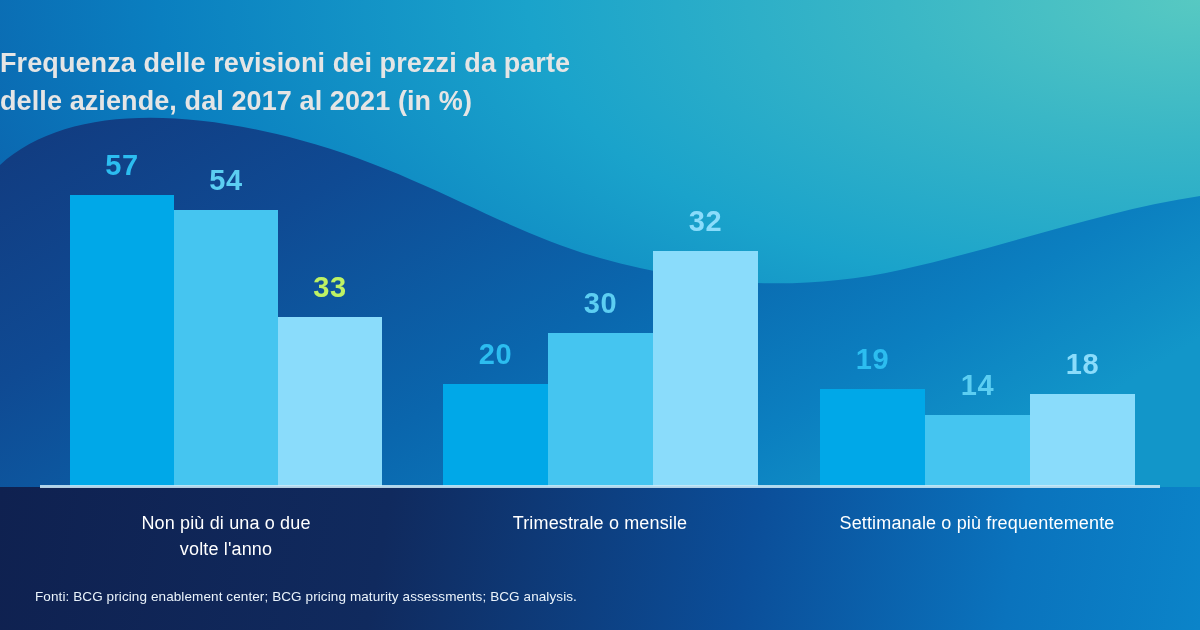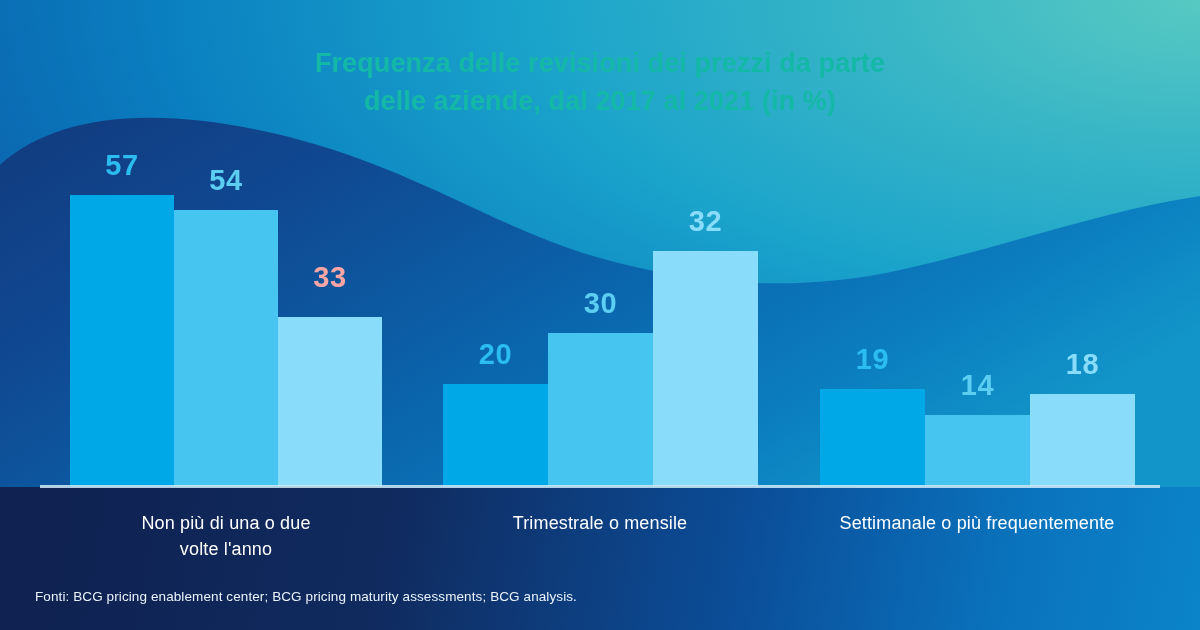--- a/index.html
+++ b/index.html
@@ -18,21 +18,21 @@
   }
   #bg-bottom{
     position:absolute;left:0;right:0;top:487px;bottom:0;
     background:linear-gradient(100deg,#0f2150 0%,#102a5e 32%,#0b4e99 62%,#0a73bd 84%,#0b84c9 100%);
   }
   #bg-wave{position:absolute;left:0;top:0;width:1200px;height:520px;}
 
   
   #title{
     position:absolute;left:0;top:44px;width:1200px;
-    text-align:center;color:#14b8a6;
+    color:#e5e5e5;
     font-size:27px;font-weight:bold;line-height:1.42;
     letter-spacing:.1px;
   }
   #title .line{display:block;}
 
   
   #legend{position:absolute;left:1002px;top:134px;}
   .legend-row{display:flex;align-items:center;height:39px;}
   .legend-swatch{width:26px;height:26px;border-radius:2px;}
   .legend-label{
@@ -92,21 +92,21 @@
 
   <div id="plot">
 
     <div class="bar" style="left:70px;width:104px;height:291px;background:#00a8e8;"></div>
     <div class="bar-value" style="left:70px;width:104px;top:151px;color:#2cbdf0;">57</div>
 
     <div class="bar" style="left:174px;width:104px;height:276px;background:#45c5f0;"></div>
     <div class="bar-value" style="left:174px;width:104px;top:166px;color:#5ccef2;">54</div>
 
     <div class="bar" style="left:278px;width:104px;height:169px;background:#8adcfb;"></div>
-    <div class="bar-value" style="left:278px;width:104px;top:263px;color:#fca5a5;">33</div>
+    <div class="bar-value" style="left:278px;width:104px;top:273px;color:#bef264;">33</div>
 
     <div class="bar" style="left:443px;width:105px;height:102px;background:#00a8e8;"></div>
     <div class="bar-value" style="left:443px;width:105px;top:340px;color:#2cbdf0;">20</div>
 
     <div class="bar" style="left:548px;width:105px;height:153px;background:#45c5f0;"></div>
     <div class="bar-value" style="left:548px;width:105px;top:289px;color:#5ccef2;">30</div>
 
     <div class="bar" style="left:653px;width:105px;height:235px;background:#8adcfb;"></div>
     <div class="bar-value" style="left:653px;width:105px;top:207px;color:#8adcfb;">32</div>
 

